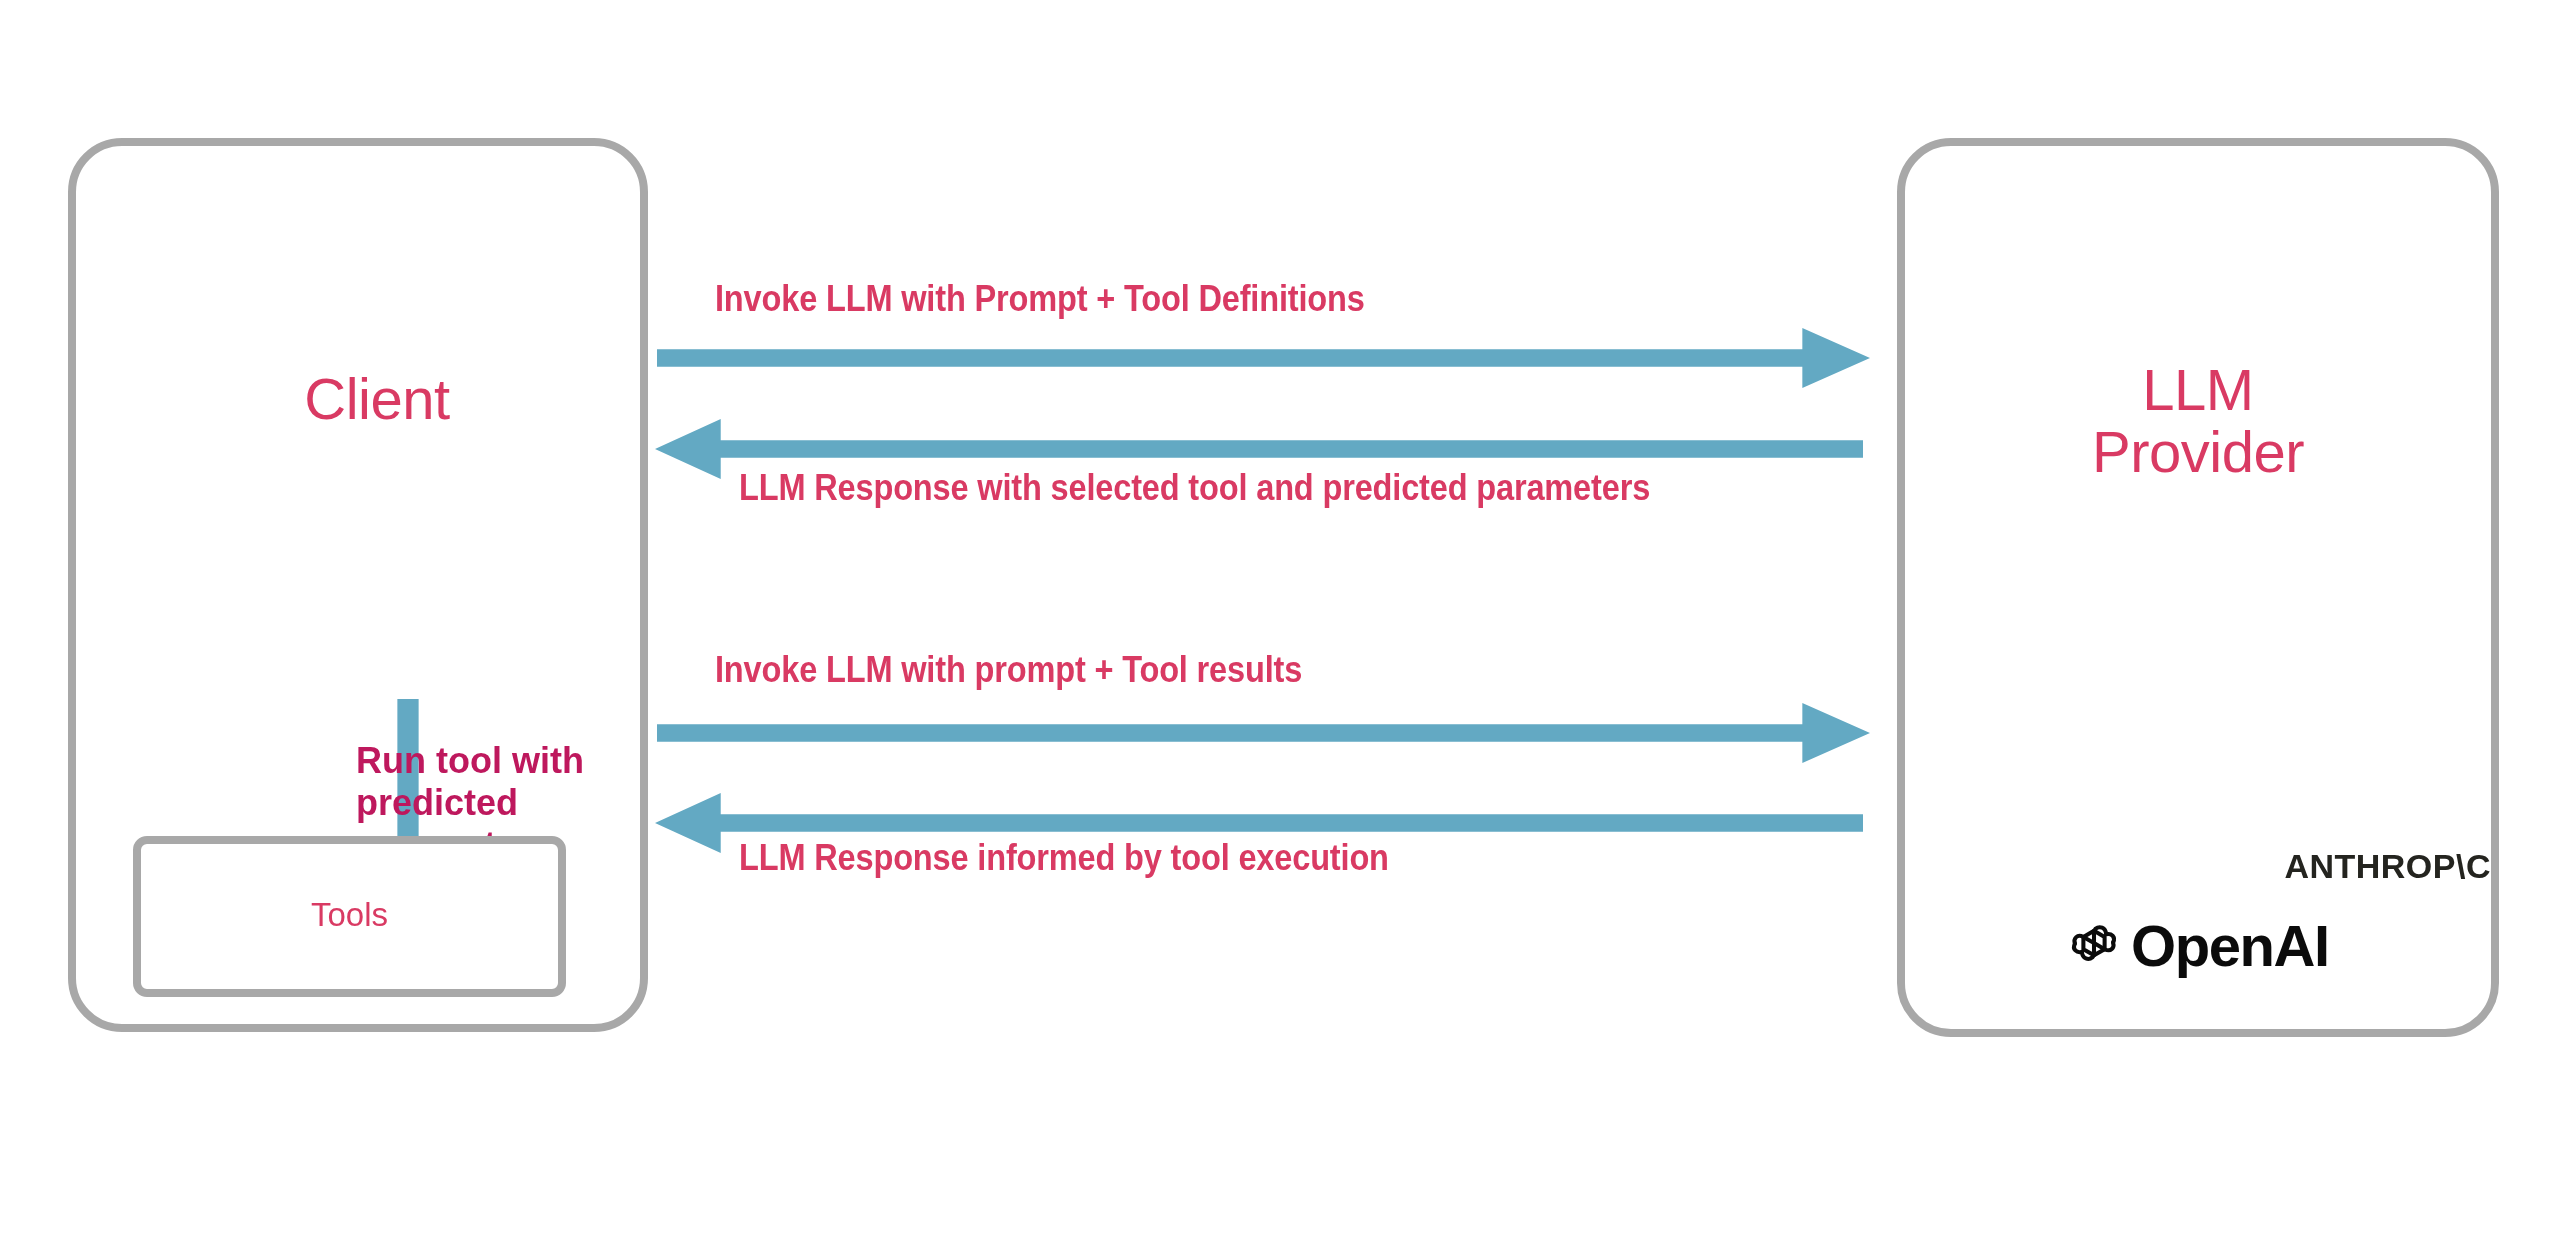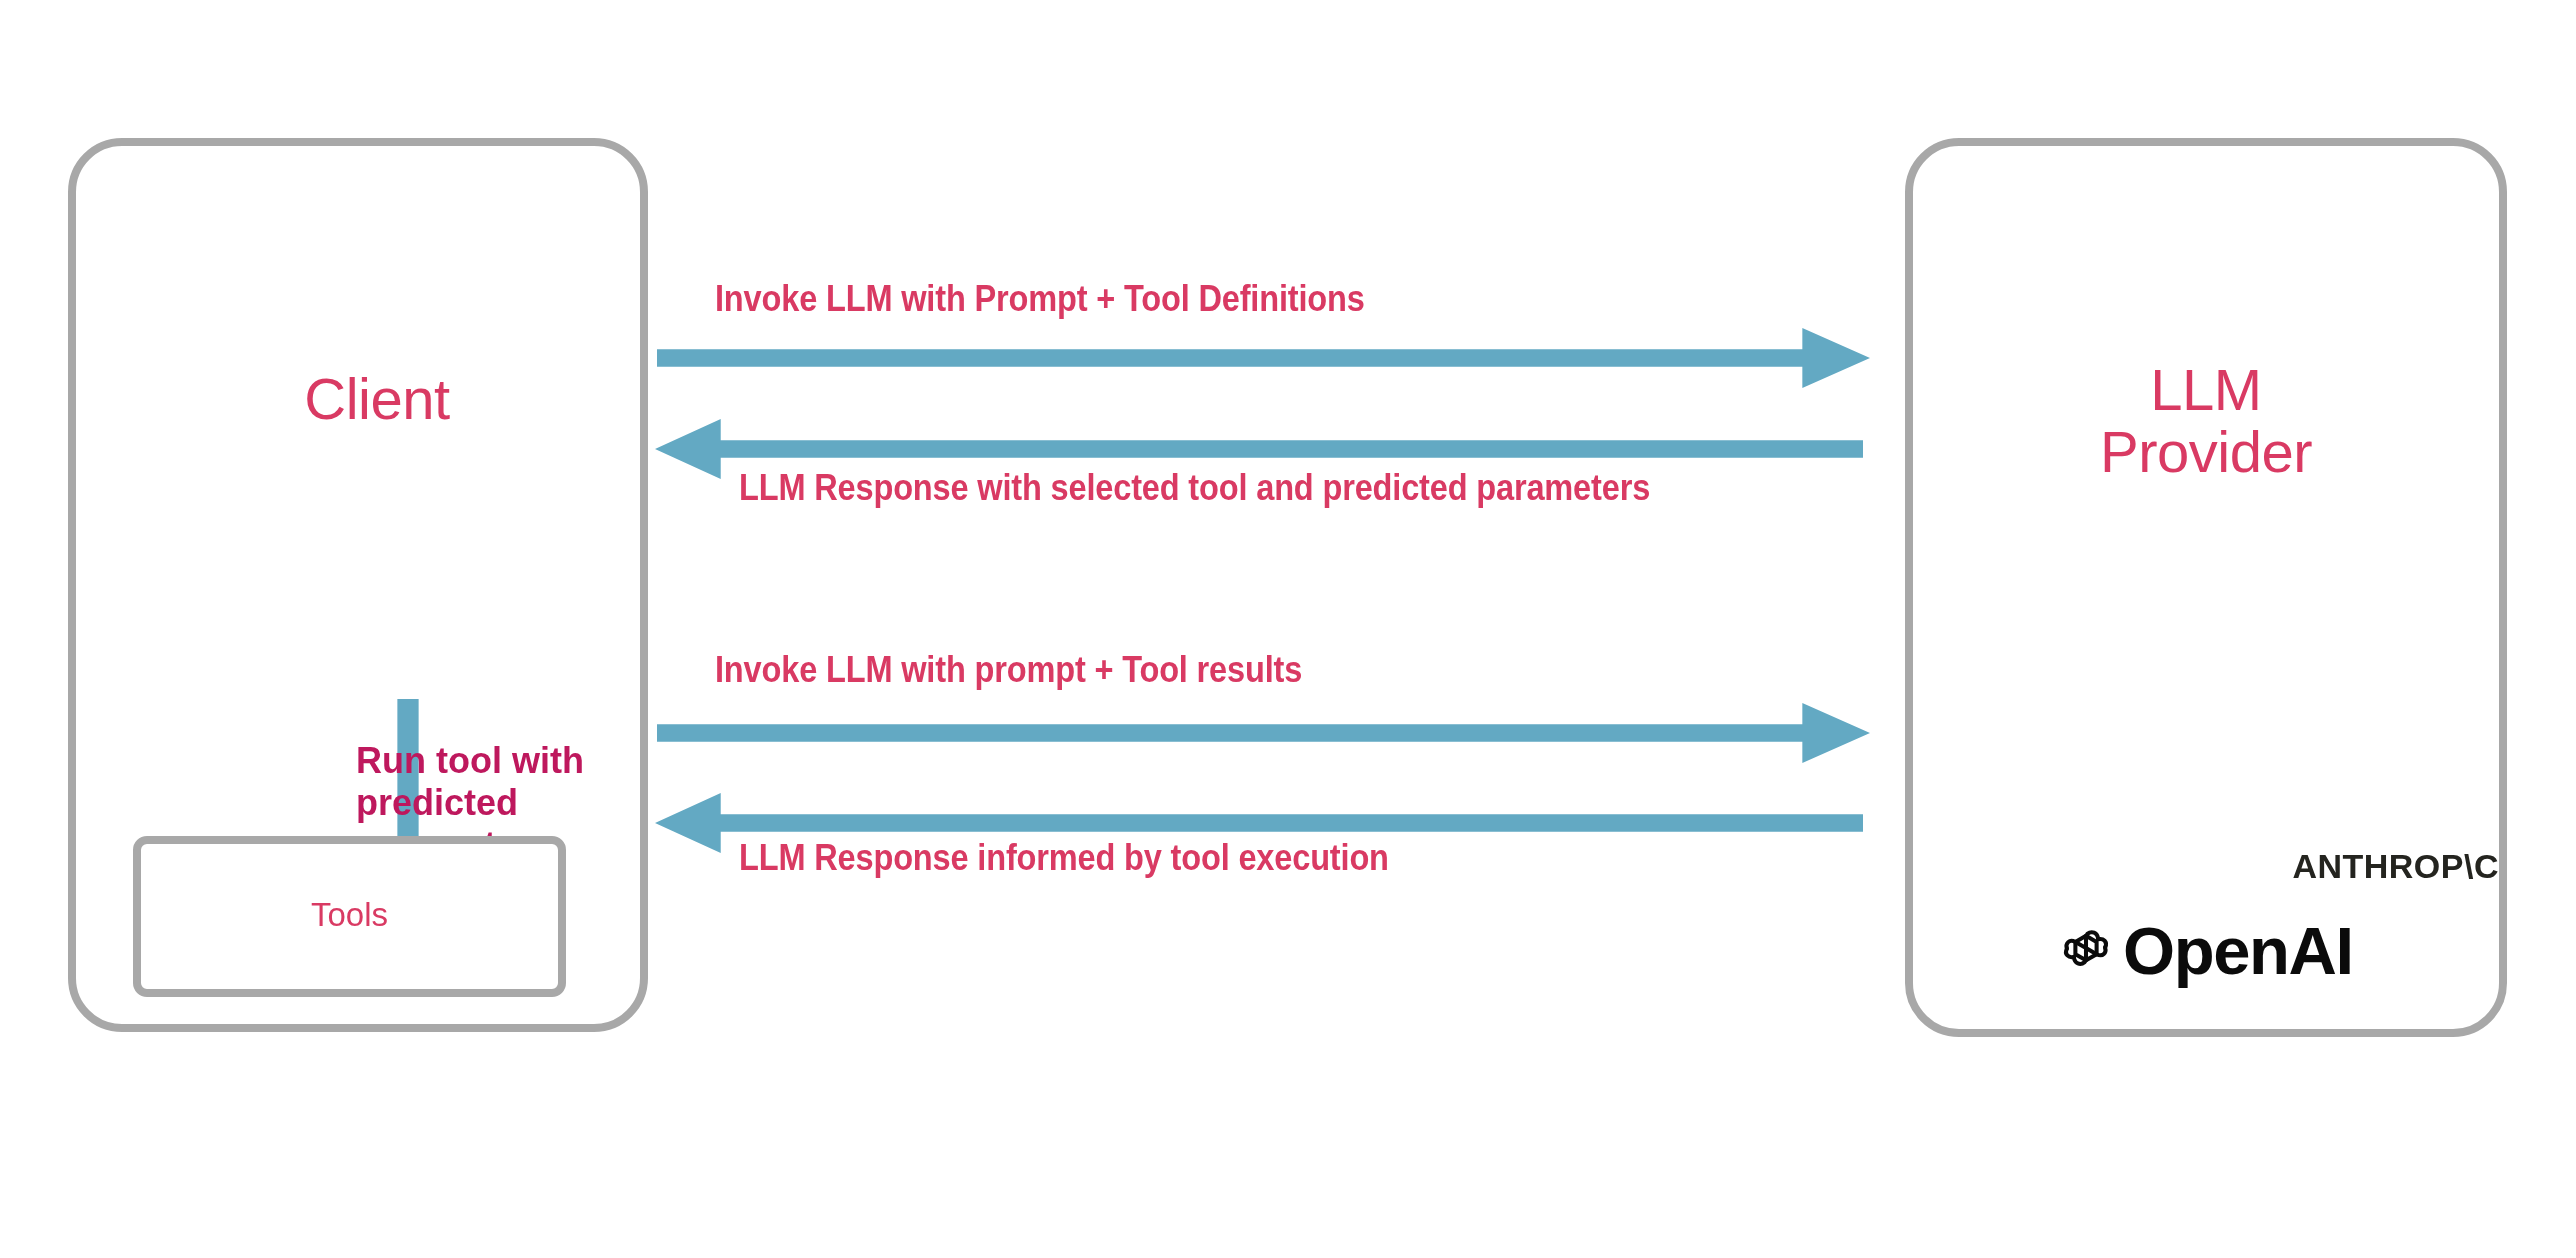--- a/index.html
+++ b/index.html
@@ -30,21 +30,20 @@
     left: 68px;
     top: 138px;
     width: 580px;
     height: 894px;
   }
   #provider-box {
     left: 1897px;
     top: 138px;
     width: 602px;
     height: 899px;
-    margin-left: 8px;
   }
   #tools-box {
     position: absolute;
     box-sizing: border-box;
     left: 133px;
     top: 836px;
     width: 433px;
     height: 161px;
     border: 8.7px solid #a8a8a8;
     border-radius: 14px;
@@ -133,21 +132,21 @@
     width: 100%;
     display: flex;
     align-items: center;
     justify-content: center;
     gap: 9.7px;
   }
   #openai-wordmark {
     color: #0b0b0b;
     font-family: "Liberation Sans", sans-serif;
     font-weight: bold;
-    font-size: 67px;
+    font-size: 58px;
     letter-spacing: -1.4px;
   }
 </style>
 </head>
 <body>
 
 <div id="stage">
 
   <div id="client-box" class="node-box">
 

